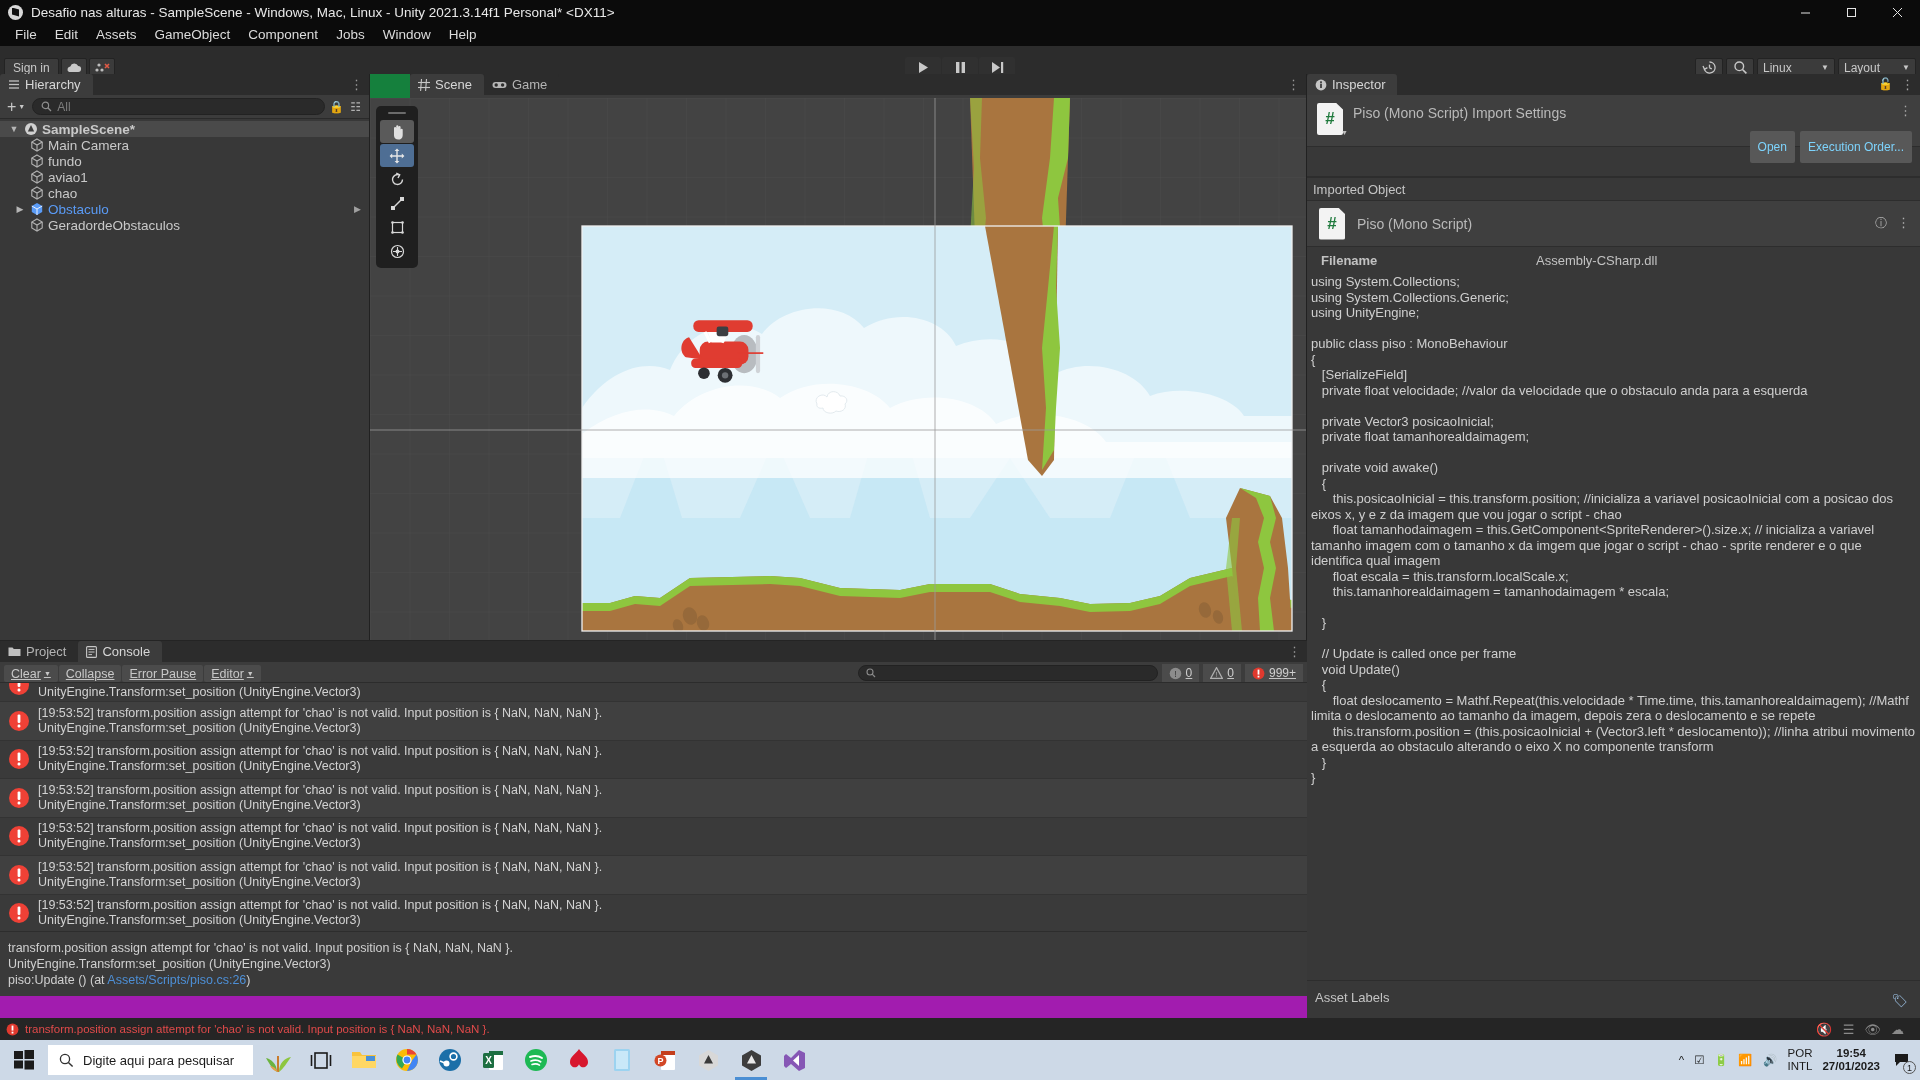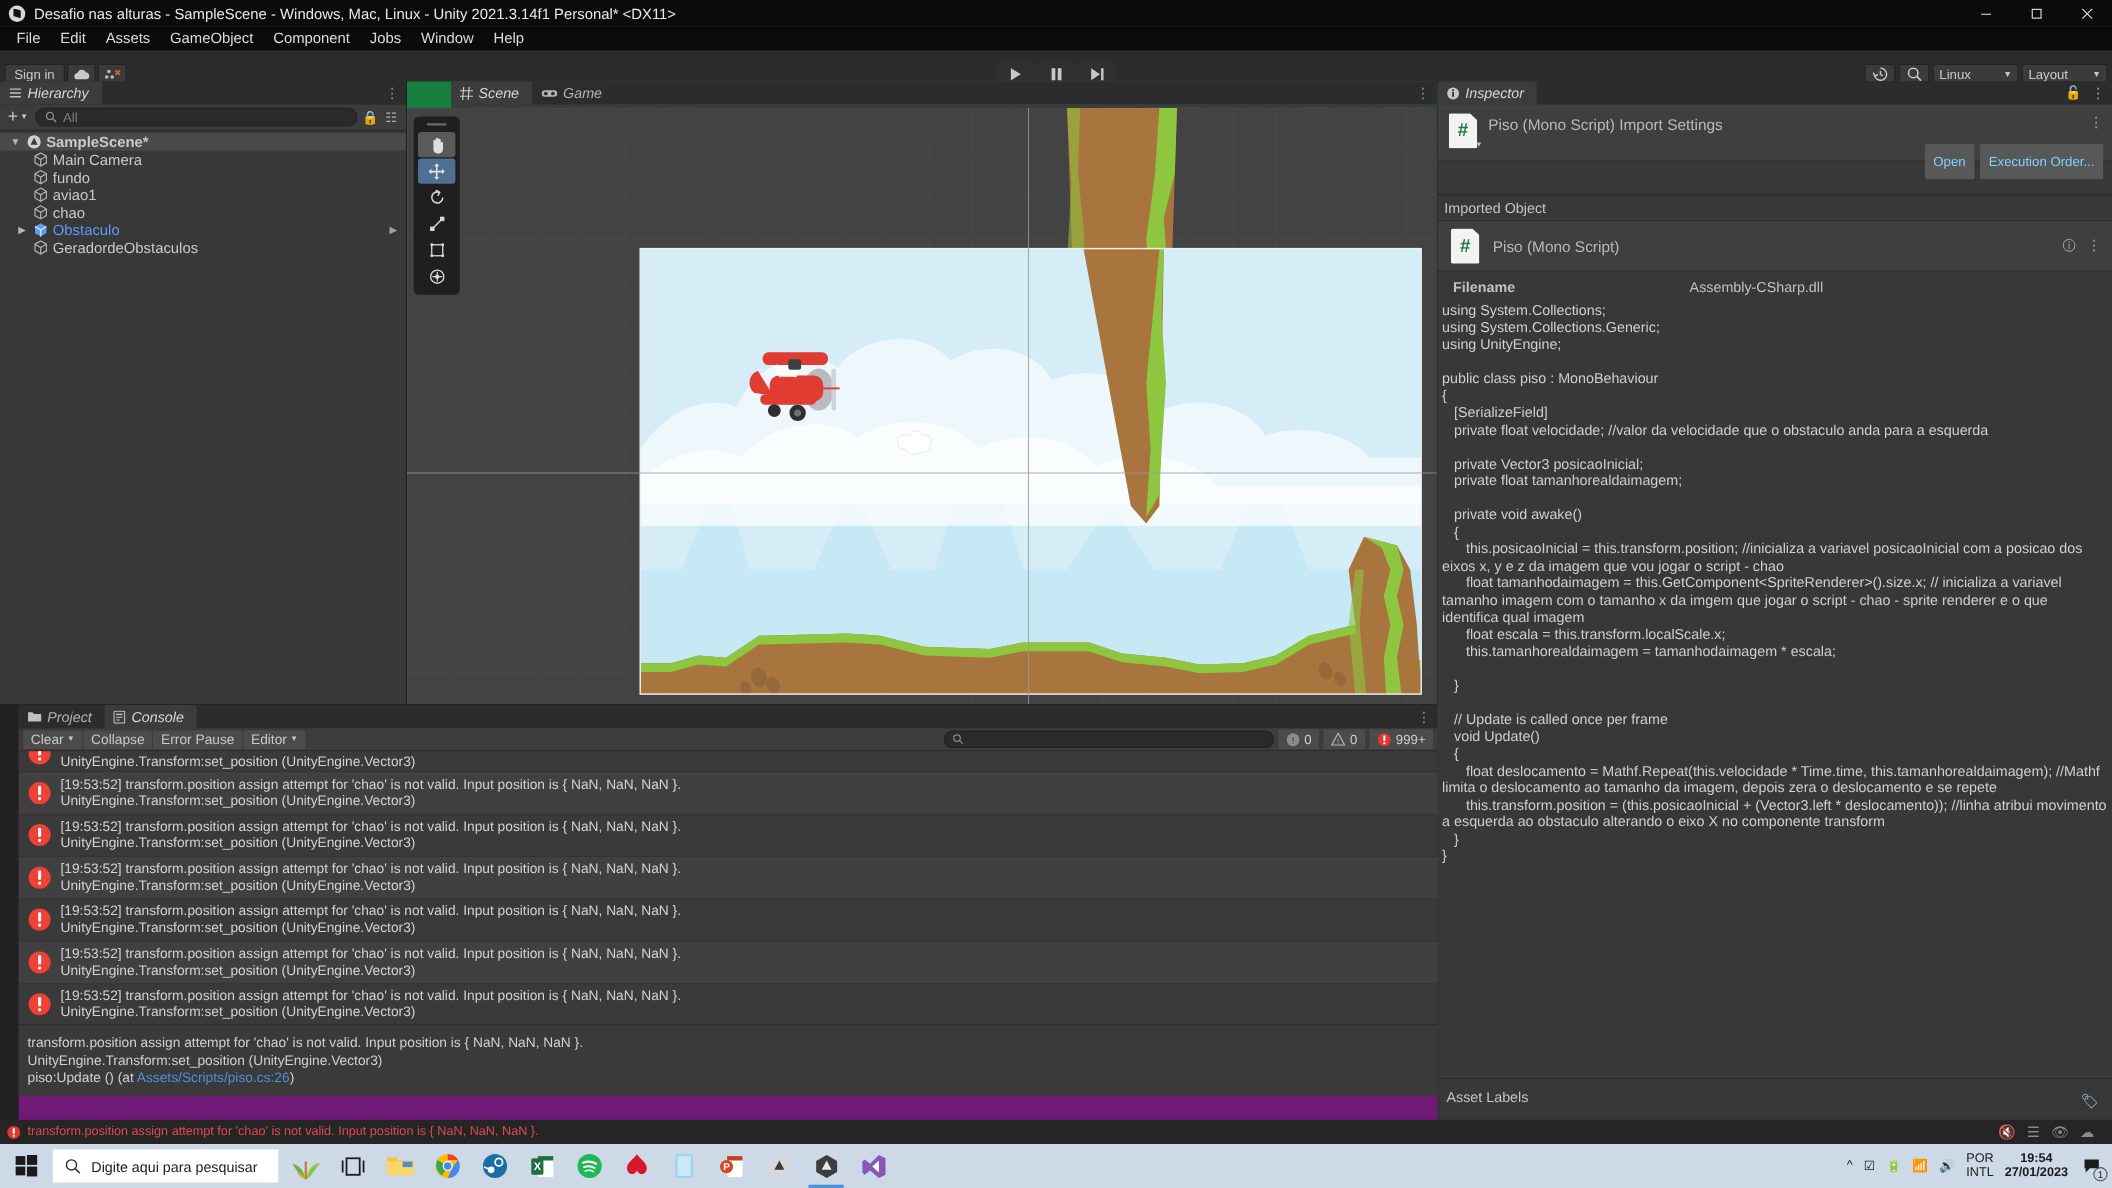--- a/index.html
+++ b/index.html
@@ -59,21 +59,21 @@
     padding:0 5px; color:#c8c8c8; font-size:12px; }
 
   
   .workspace { position:absolute; top:74px; left:0; right:0; bottom:40px; background:#212121; }
 
   .panel { position:absolute; background:#383838; }
   .panel-tabbar { height:21px; background:#2c2c2c; display:flex; align-items:flex-end; position:relative;}
   .tab {
     height:21px; padding:0 12px 0 8px; display:flex; align-items:center; gap:5px;
     font-size:13px; color:#b4b4b4; background:#2c2c2c;
-    border-top-left-radius:3px; border-top-right-radius:3px;font-style:italic;
+    border-top-left-radius:3px; border-top-right-radius:3px;
   }
   .tab.active { background:#3c3c3c; color:#d6d6d6; }
   .tab-dots { position:absolute; right:6px; top:3px; color:#9a9a9a; font-size:13px; letter-spacing:0; }
 
   
   #hierarchy { left:0; top:0; width:369px; bottom:0; background:#383838; }
   .hier-toolbar { height:24px; background:#3c3c3c; display:flex; align-items:center; padding:0 4px; gap:4px;
      border-bottom:1px solid #2a2a2a;}
   .hier-add { display:flex; align-items:center; color:#c8c8c8; font-size:14px; gap:2px; padding:0 3px;}
   .search-box {
@@ -107,23 +107,23 @@
     position:absolute; left:6px; top:8px; width:42px; background:#1f1f1f; border-radius:5px;
     padding:4px 0 5px; display:flex; flex-direction:column; align-items:center; gap:1px; z-index:5;
   }
   .tools-strip .grip { width:18px; height:2px; background:#6b6b6b; border-radius:1px; margin:2px 0 5px; }
   .tool { width:34px; height:23px; border-radius:3px; display:flex; align-items:center;
     justify-content:center; color:#d6d6d6; font-size:14px; }
   .tool.hl { background:#5a5a5a; }
   .tool.sel { background:#4e6e94; }
 
   
-  #console { left:0; right:0; bottom:0; height:400px; background:#701a75; border-top:1px solid #242424;margin-left:17px;}
-  .con-toolbar { height:21px; background:#3c3c3c; display:flex; align-items:center; padding:0 4px; gap:1px;
-    border-bottom:1px solid #2c2c2c; }
+  #console { left:0; right:0; bottom:0; height:400px; background:#a21caf; border-top:1px solid #242424;}
+  .con-toolbar { height:21px; background:#3c3c3c; display:flex; align-items:flex-end; padding:0 4px; gap:1px;
+    border-bottom:1px solid #2c2c2c;text-decoration:underline; }
   .con-btn { height:17px; padding:0 7px; display:flex; align-items:center; color:#c8c8c8; font-size:12.5px;
     background:#4b4b4b; border-radius:2px; gap:3px; }
   .con-search { margin-left:auto; display:flex; align-items:center; gap:4px; }
   .con-search .sb { width:300px; height:16px; border-radius:8px; background:#2a2a2a; border:1px solid #222;
     display:flex; align-items:center; padding:0 7px; color:#777; font-size:11px; gap:4px;}
   .counter { height:18px; display:flex; align-items:center; gap:4px; padding:0 7px; background:#4b4b4b;
     color:#cfcfcf; font-size:12px; }
   .log-list { position:relative; height:248px; overflow:hidden; background:#3a3a3a; }
   .log-row { height:38.5px; display:flex; align-items:center; padding:0 8px; gap:8px;
     border-bottom:1px solid #333; }

